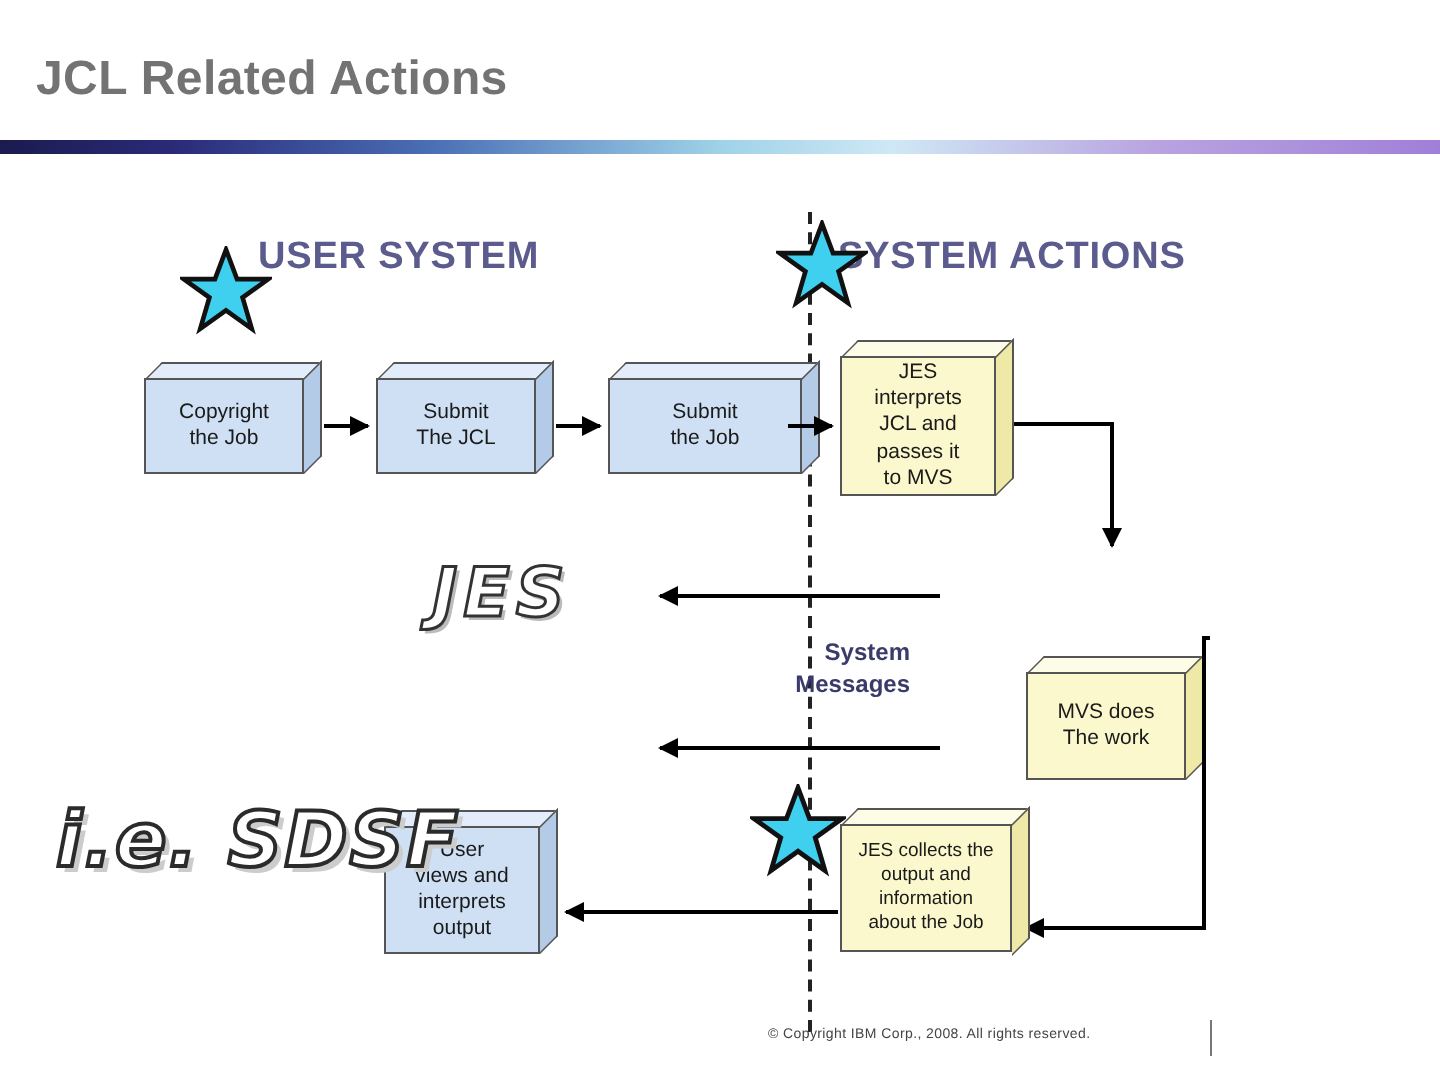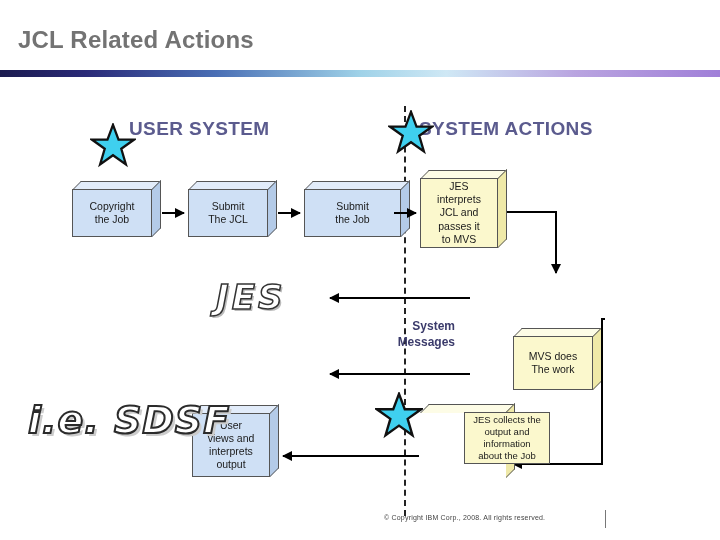--- a/index.html
+++ b/index.html
@@ -297,21 +297,21 @@
   <div class="line-plain" style="left:601px; top:318px; width:4px; height:2px;"></div>
   <div class="arrow-h left" style="left:513px; top:463px; width:90px;"></div>
 
   <div class="arrow-h left" style="left:330px; top:297px; width:140px;"></div>
   <div id="sysmsg-label">System<br>Messages</div>
   <div class="arrow-h left" style="left:330px; top:373px; width:140px;"></div>
 
   <div class="box3d yellow" style="left:420px; top:404px; width:86px; height:74px;">
     <div class="top"></div>
     <div class="side" style="height:66px;"></div>
-    <div class="face" style="height:52px; white-space:pre-line; font-size:9.5px;margin-left:44px;">JES collects the
+    <div class="face" style="height:64px; white-space:pre-line; font-size:9.5px;">JES collects the
 output and
 information
 about the Job</div>
   </div>
 
   <div class="arrow-h left" style="left:283px; top:455px; width:136px;"></div>
 
   <div class="box3d blue" style="left:192px; top:405px; width:78px; height:72px;">
     <div class="top"></div>
     <div class="side" style="height:64px;"></div>

